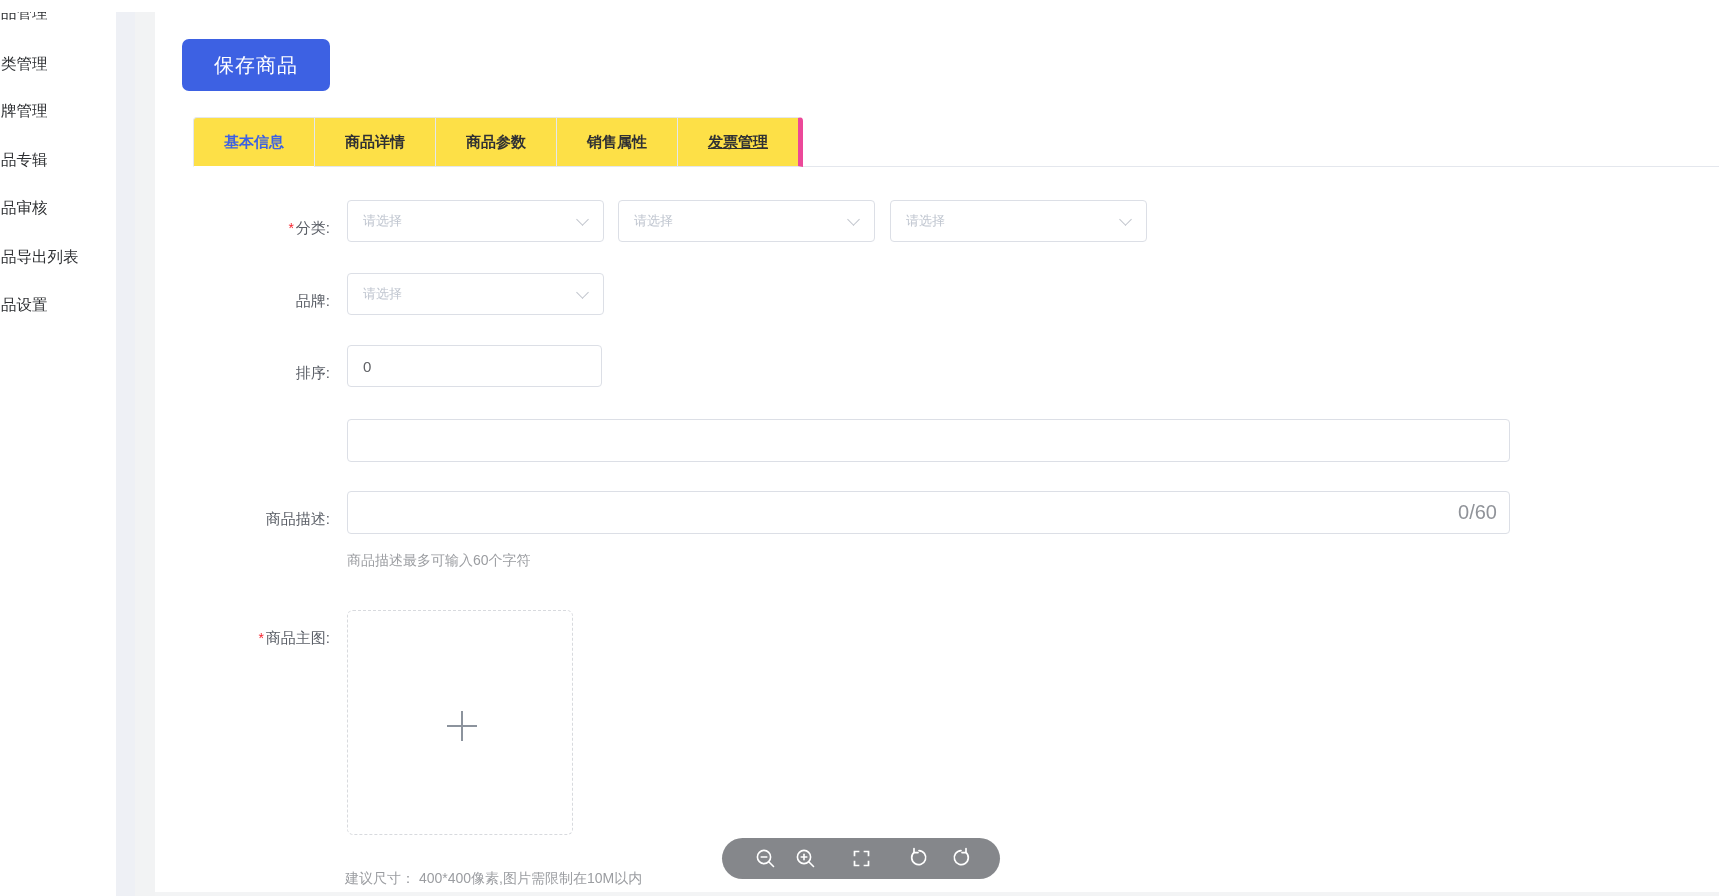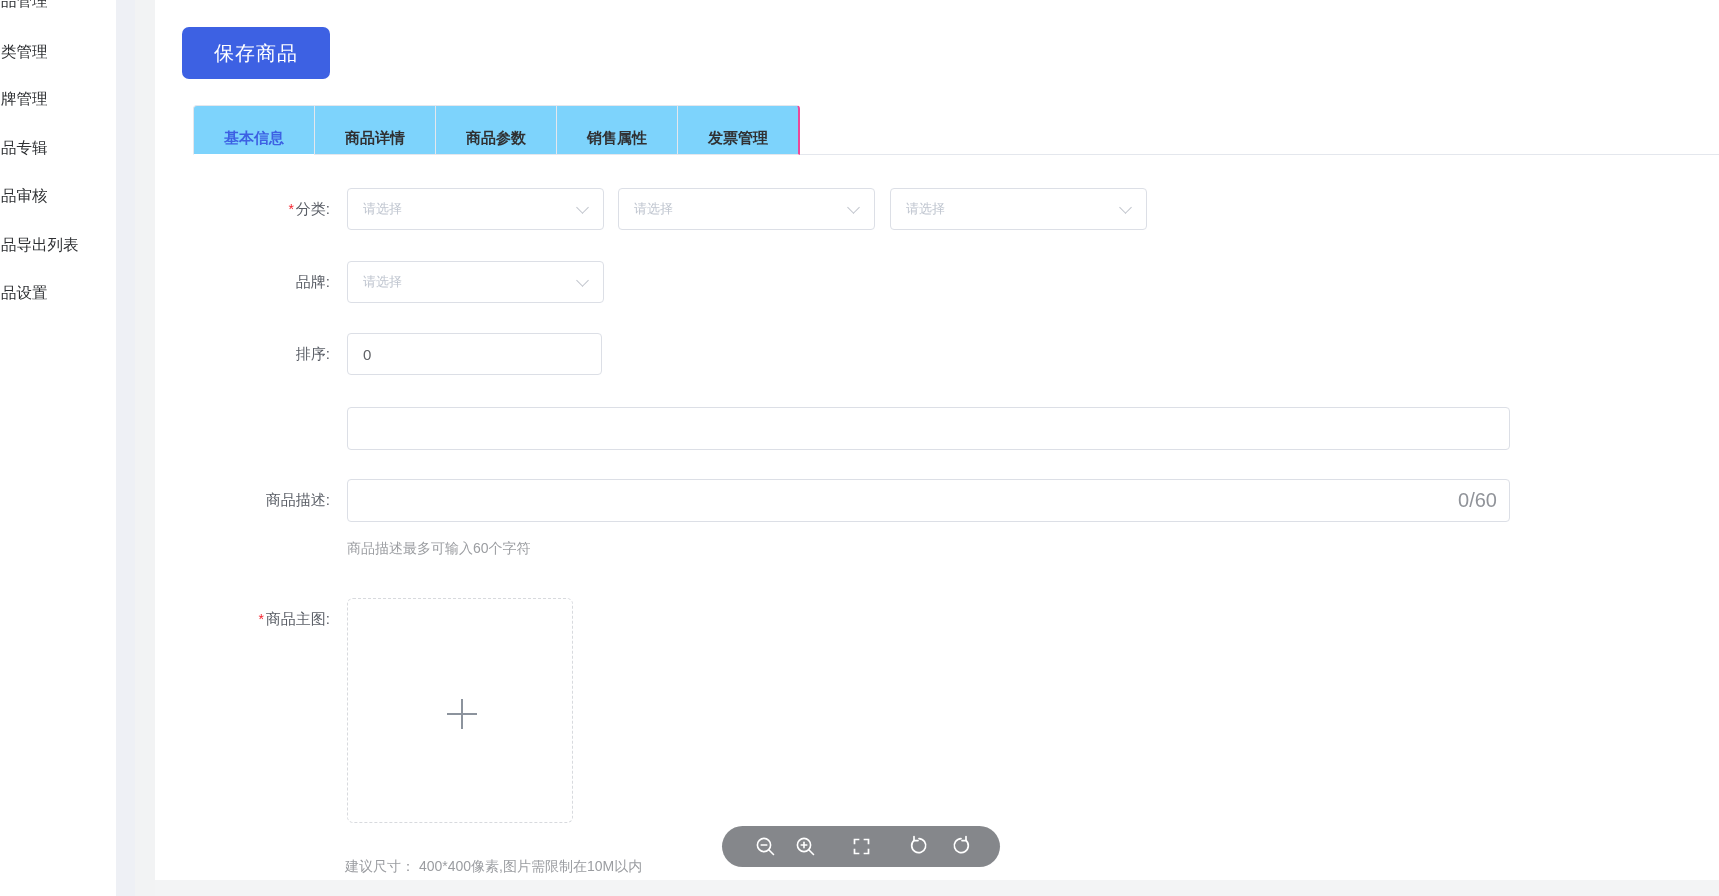--- a/index.html
+++ b/index.html
@@ -2,50 +2,50 @@
 <html style="--primary: #3d61e3;"><head>
 <meta charset="utf-8">
 <style>
   :root { --primary:#3d61e3; }
   * { margin:0; padding:0; box-sizing:border-box; }
   html,body { width:1719px; height:896px; }
   body {
     font-family:"Liberation Sans","DejaVu Sans",sans-serif;
     background:#fff; overflow:hidden; position:relative;
   }
-  .page { position:absolute; left:0; top:0; width:1719px; height:663px;border-radius:17px; }
+  .page { position:absolute; left:0; top:12px; width:1719px; height:663px;border-radius:17px; }
 
   
   .sidebar { position:absolute; left:0; top:0; width:116px; height:896px; background:#fff; overflow:hidden; }
   .side-item { position:absolute; left:1px; height:21px; line-height:21px;
     font-size:15.5px; color:#2e3033; white-space:nowrap; cursor:pointer; }
   .gap1 { position:absolute; left:116px; top:0; width:19px; height:896px; background:#eef0f5; }
   .gap2 { position:absolute; left:135px; top:0; width:20px; height:896px; background:#f2f3f4; }
 
   
   .main { position:absolute; left:155px; top:0; width:1564px; height:880px; background:#fff; }
   .bottom-band { position:absolute; left:155px; top:880px; width:1564px; height:16px; background:#f3f4f5; }
 
   .save-btn { position:absolute; left:182px; top:27px; width:148px; height:52px;
     background:var(--primary); color:#ffffff; font-size:20px; font-weight:500;
     border:none; border-radius:7px; cursor:pointer; letter-spacing:1px;
     font-family:inherit; }
 
   
   .tabs-underline { position:absolute; left:193px; top:154px; width:1526px; height:1px; background:#e4e7ed; z-index:0; }
   .tab-group { position:absolute; left:193px; top:105px; height:50px; display:flex; z-index:1; }
-  .tab { height:50px; line-height:48px; padding:8px 30px; background:#7dd3fc;
+  .tab { height:50px; line-height:48px; padding:0 30px; background:#fde047;
     font-size:15px; font-weight:600; color:#303133; cursor:pointer; white-space:nowrap;
     border-top:1px solid #e4e7ed; border-bottom:1px solid #e4e7ed; border-left:1px solid #e4e7ed; }
   .tab:first-child { border-top-left-radius:4px; }
-  .tab:last-child { border-right:2px solid #ec4899; border-top-right-radius:4px; }
+  .tab:last-child { border-right:5px solid #ec4899; border-top-right-radius:4px;text-decoration:underline; }
   .tab.active { color:var(--primary); border-bottom-color:#fff; }
 
   
-  .form-label { position:absolute; left:170px; width:160px; height:42px; line-height:42px;
+  .form-label { position:absolute; left:170px; width:160px; height:42px; line-height:56px;
     text-align:right; font-size:15px; color:#5a5e66; white-space:nowrap; }
   .req { color:#f5222d; margin-right:2px; font-size:14px; }
 
   .select-box { position:absolute; height:42px; background:#fff; border:1px solid #dcdfe6;
     border-radius:4px; cursor:pointer; }
   .select-box .ph { position:absolute; left:15px; top:0; line-height:40px; font-size:13px; color:#bfc5cf; }
   .chev { position:absolute; right:16px; top:14px; width:9px; height:9px;
     border-right:1.5px solid #c0c4cc; border-bottom:1.5px solid #c0c4cc; transform:rotate(45deg); }
 
   .text-input { position:absolute; height:43px; }

